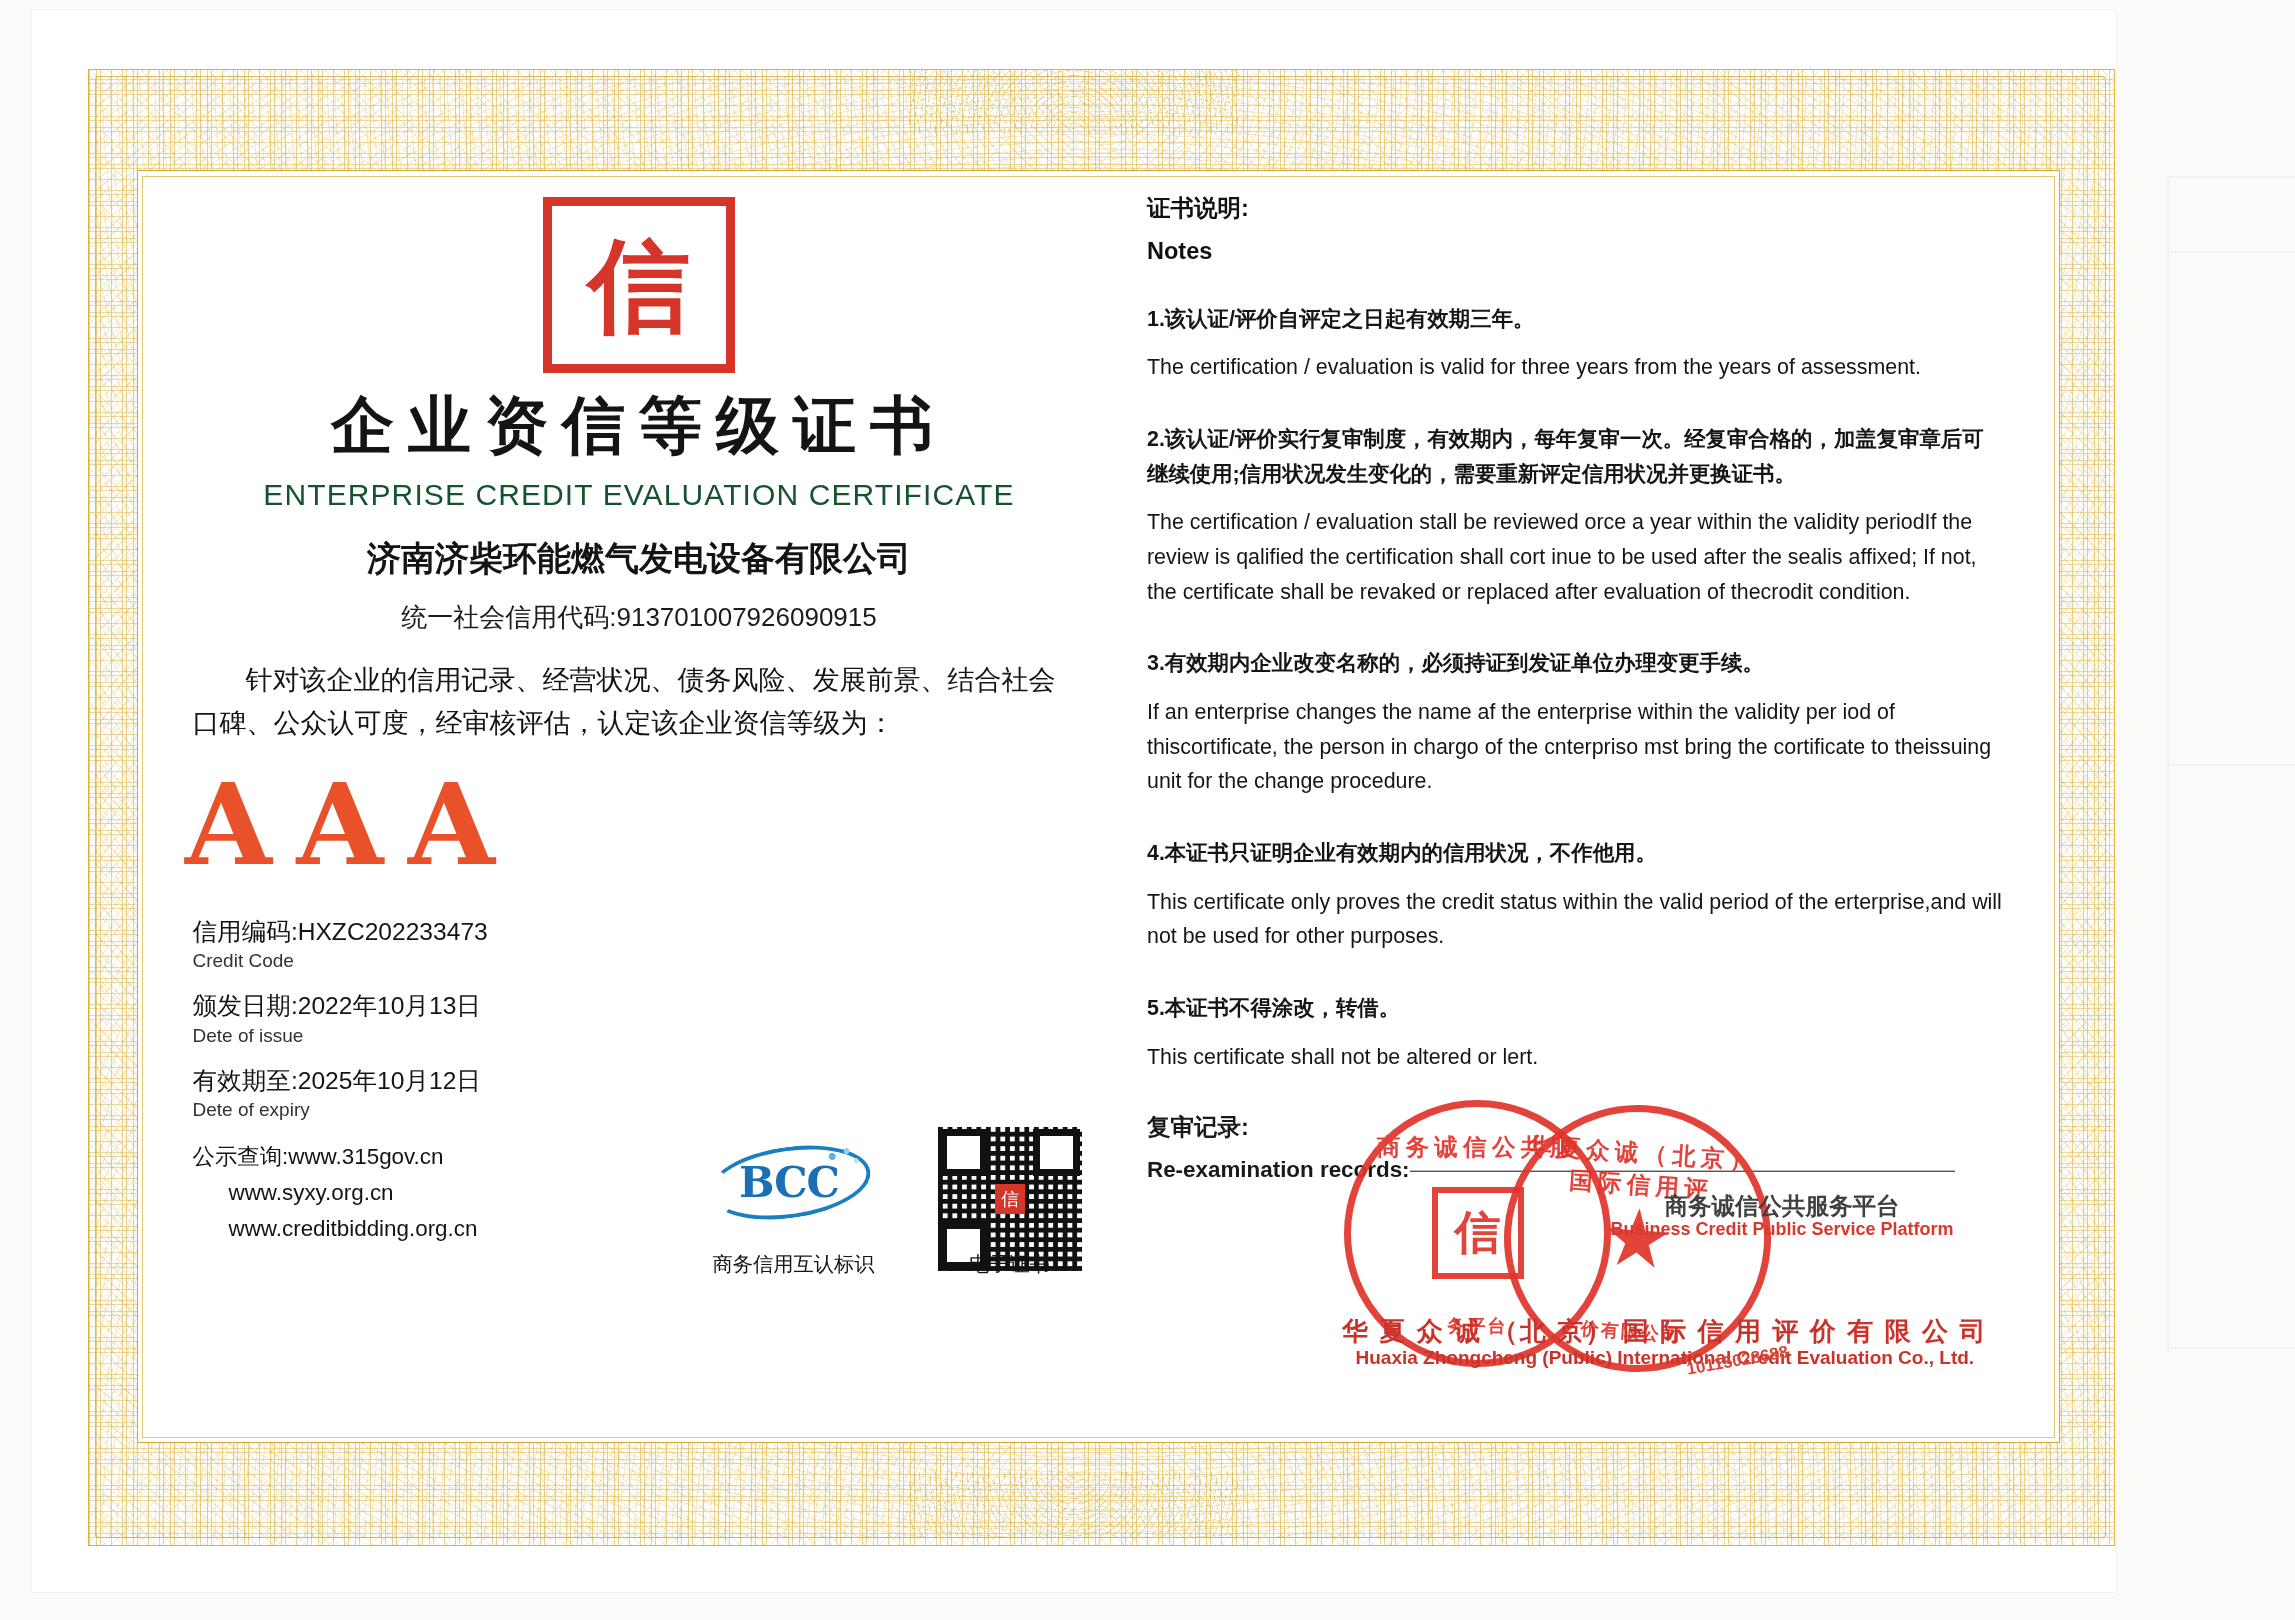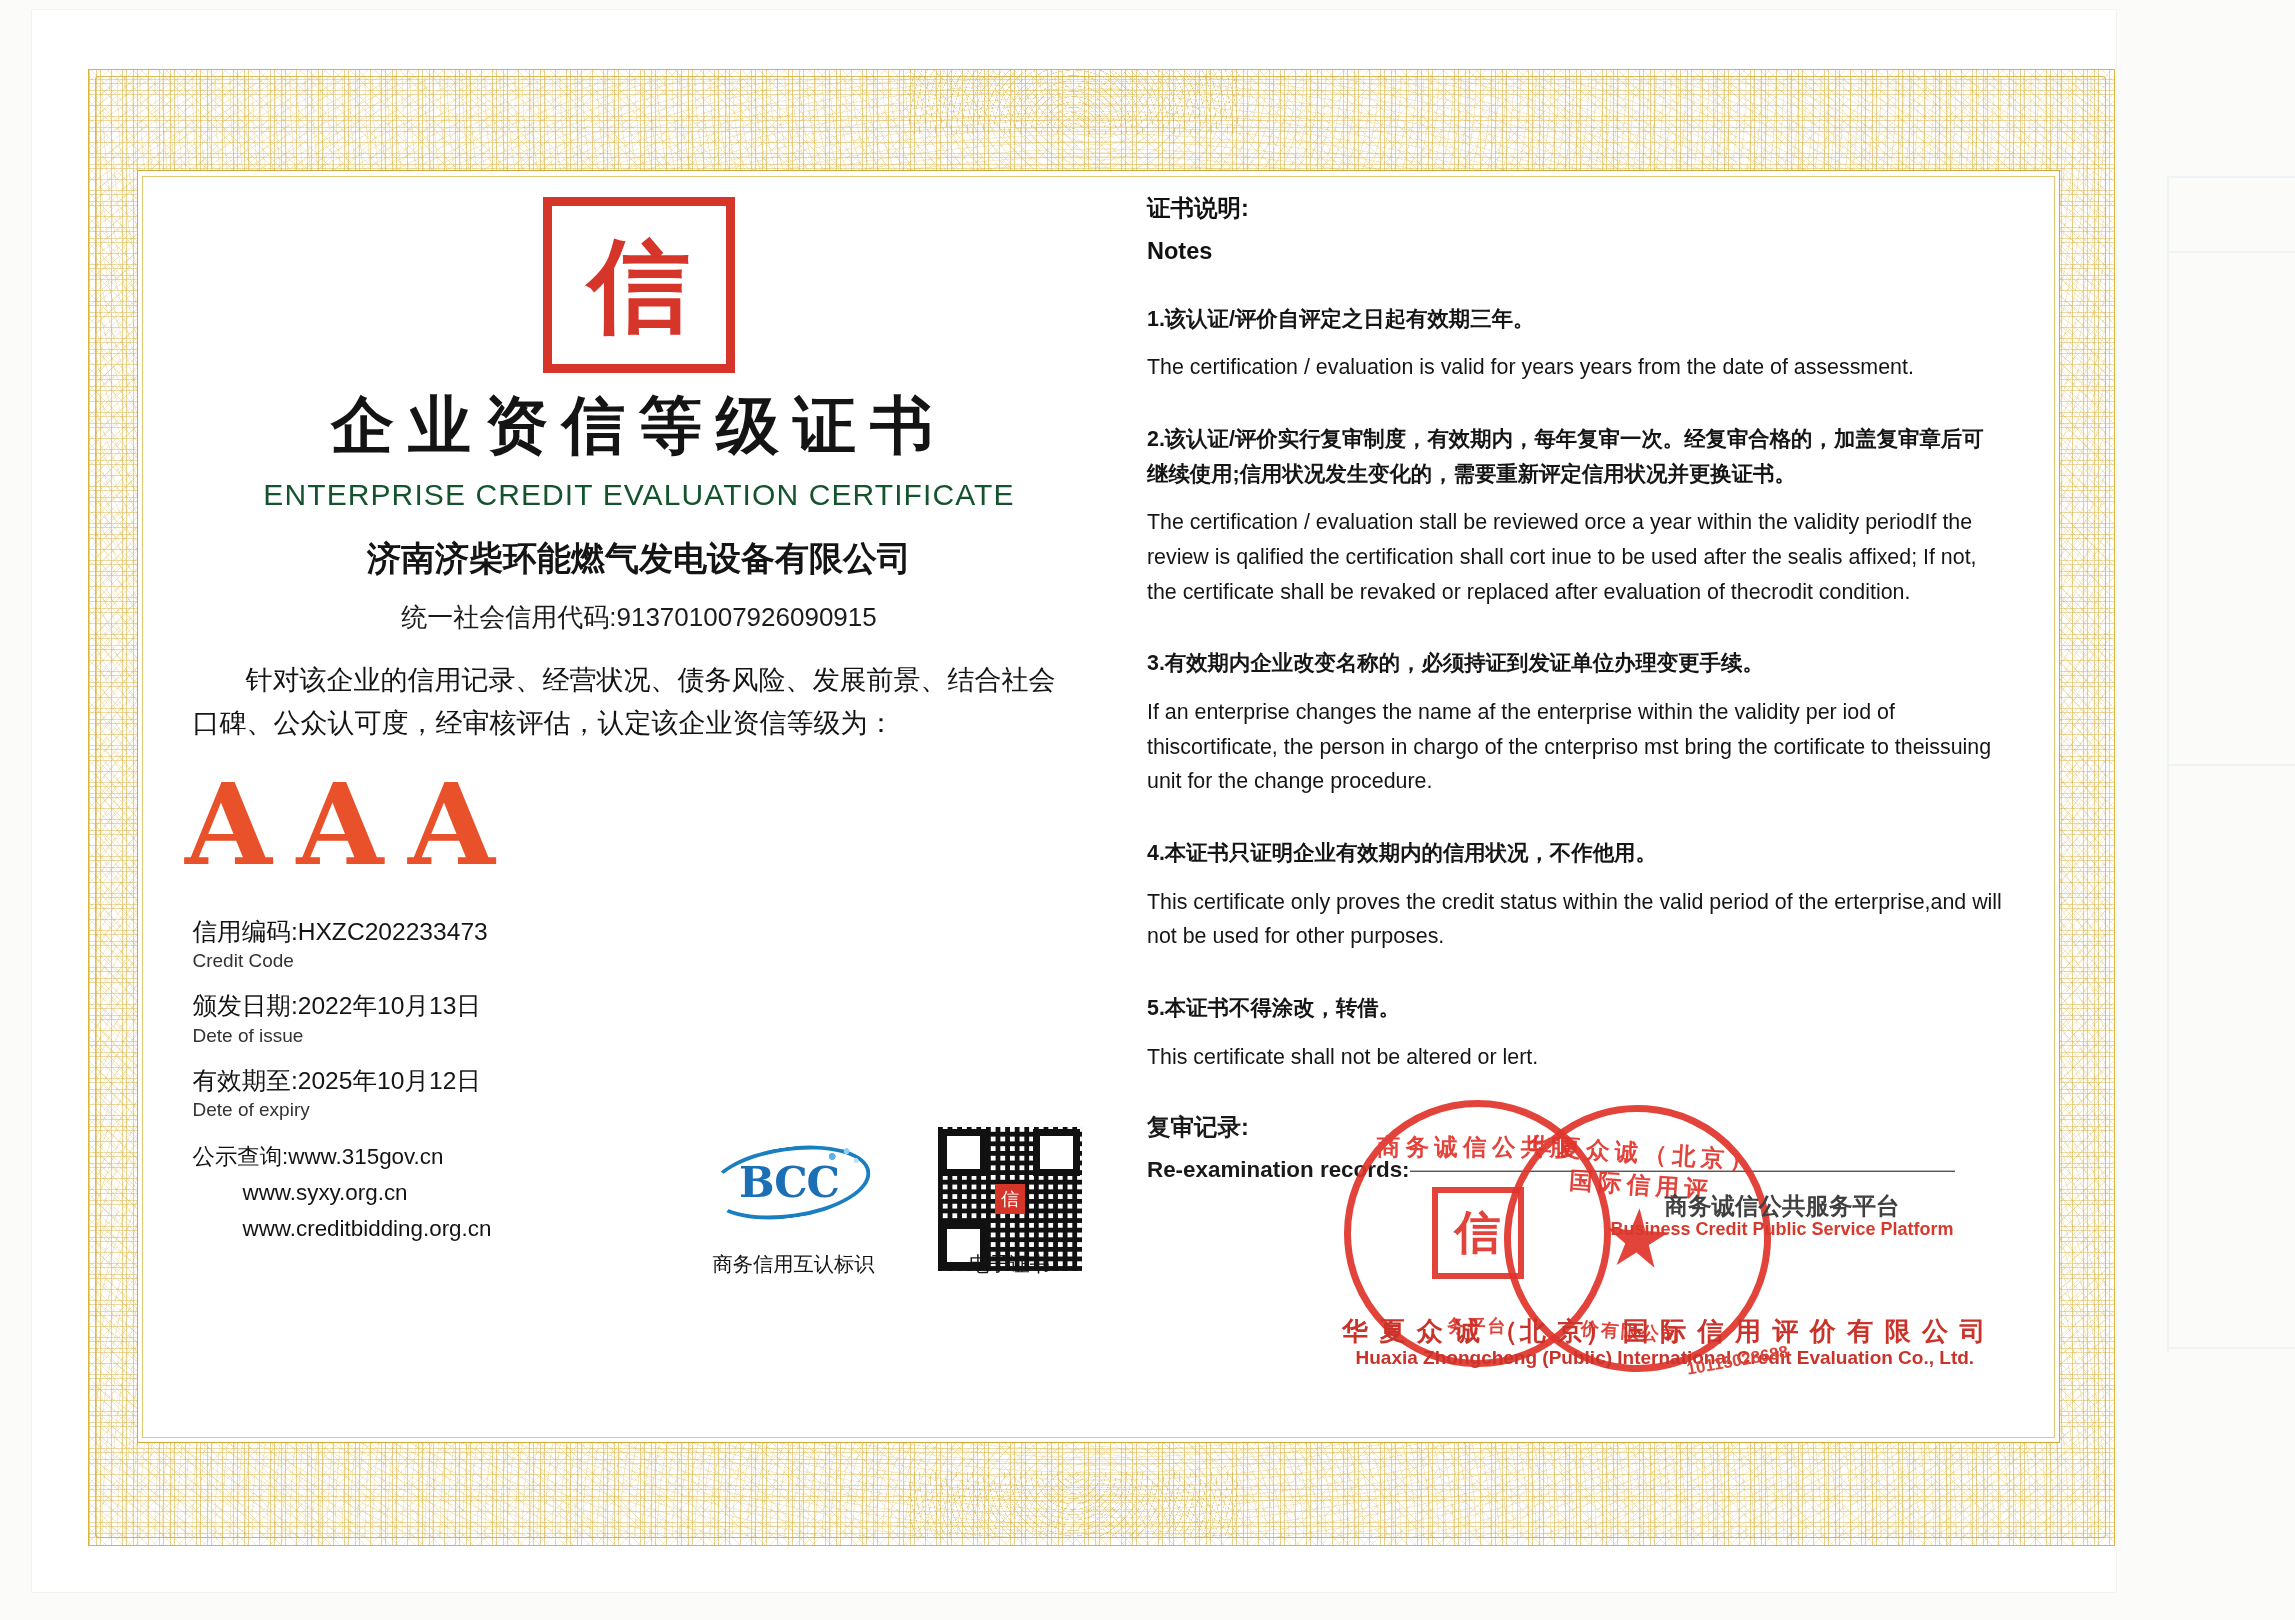--- a/index.html
+++ b/index.html
@@ -56,21 +56,21 @@
   #usci{text-align:center;font-size:26px;color:#1b1b1b;margin-bottom:24.6px;}
   #statement{font-size:27px;line-height:1.58;color:#141414;text-indent:53px;margin:0 16px 21.4px 7.5px;}
   #grade{text-align:left;font-family:"DejaVu Serif",serif;font-weight:bold;color:#e8512a;
       font-size:112px;letter-spacing:24.6px;line-height:1.05;margin:3.2px 0 31px 0;}
 
   .field{margin:0 0 16px 7.5px;}
   .field .l1{font-size:24.6px;color:#141414;line-height:1.35;}
   .field .l2{font-size:19px;color:#333;line-height:1.35;}
   .links{margin:7.5px 0 0 7.5px;font-size:22.4px;line-height:1.6;color:#141414;}
   .links div{margin-left:0;}
-  .links div+div{margin-left:50px;}
+  .links div+div{margin-left:36px;}
 
   
   #marks{position:absolute;left:566px;top:967px;width:395px;}
   #bcc{position:absolute;left:0;top:0;width:160px;height:75px;}
   #bcc .ell{position:absolute;left:0;top:4.3px;width:155px;height:63px;border:4.8px solid #1a7fc1;border-radius:50%;
       border-left-color:transparent;transform:rotate(-8deg);}
   #bcc .txt{position:absolute;left:31px;top:15px;font-family:"DejaVu Serif",serif;font-weight:bold;
       font-size:42px;color:#1b6fb5;letter-spacing:-1.1px;}
   #bcc .dots{position:absolute;right:7.5px;top:5.3px;width:32px;height:21.4px;
       background:radial-gradient(circle at 10% 40%, #5cb3e6 0 3.2px, transparent 3.7px),
@@ -202,21 +202,21 @@
           <div class="center">信</div>
         </div>
         <div id="qr-cap">电子证书</div>
       </div>
 
       <div id="right-col">
         <div class="notes-h">证书说明:</div>
         <div class="notes-h">Notes</div>
 
         <div class="np cn">1.该认证/评价自评定之日起有效期三年。</div>
-        <div class="np">The certification / evaluation is valid for years years from the date of assessment.</div>
+        <div class="np">The certification / evaluation is valid for three years from the years of assessment.</div>
 
         <div class="np cn">2.该认证/评价实行复审制度，有效期内，每年复审一次。经复审合格的，加盖复审章后可继续使用;信用状况发生变化的，需要重新评定信用状况并更换证书。</div>
         <div class="np">The certification / evaluation stall be reviewed orce a year within the validity periodIf the review is qalified the certification shall cort inue to be used after the sealis affixed; If not, the certificate shall be revaked or replaced after evaluation of thecrodit condition.</div>
 
         <div class="np cn">3.有效期内企业改变名称的，必须持证到发证单位办理变更手续。</div>
         <div class="np">If an enterprise changes the name af the enterprise within the validity per iod of thiscortificate, the person in chargo of the cnterpriso mst bring the cortificate to theissuing unit for the change procedure.</div>
 
         <div class="np cn">4.本证书只证明企业有效期内的信用状况，不作他用。</div>
         <div class="np">This certificate only proves the credit status within the valid period of the erterprise,and will not be used for other purposes.</div>
 

